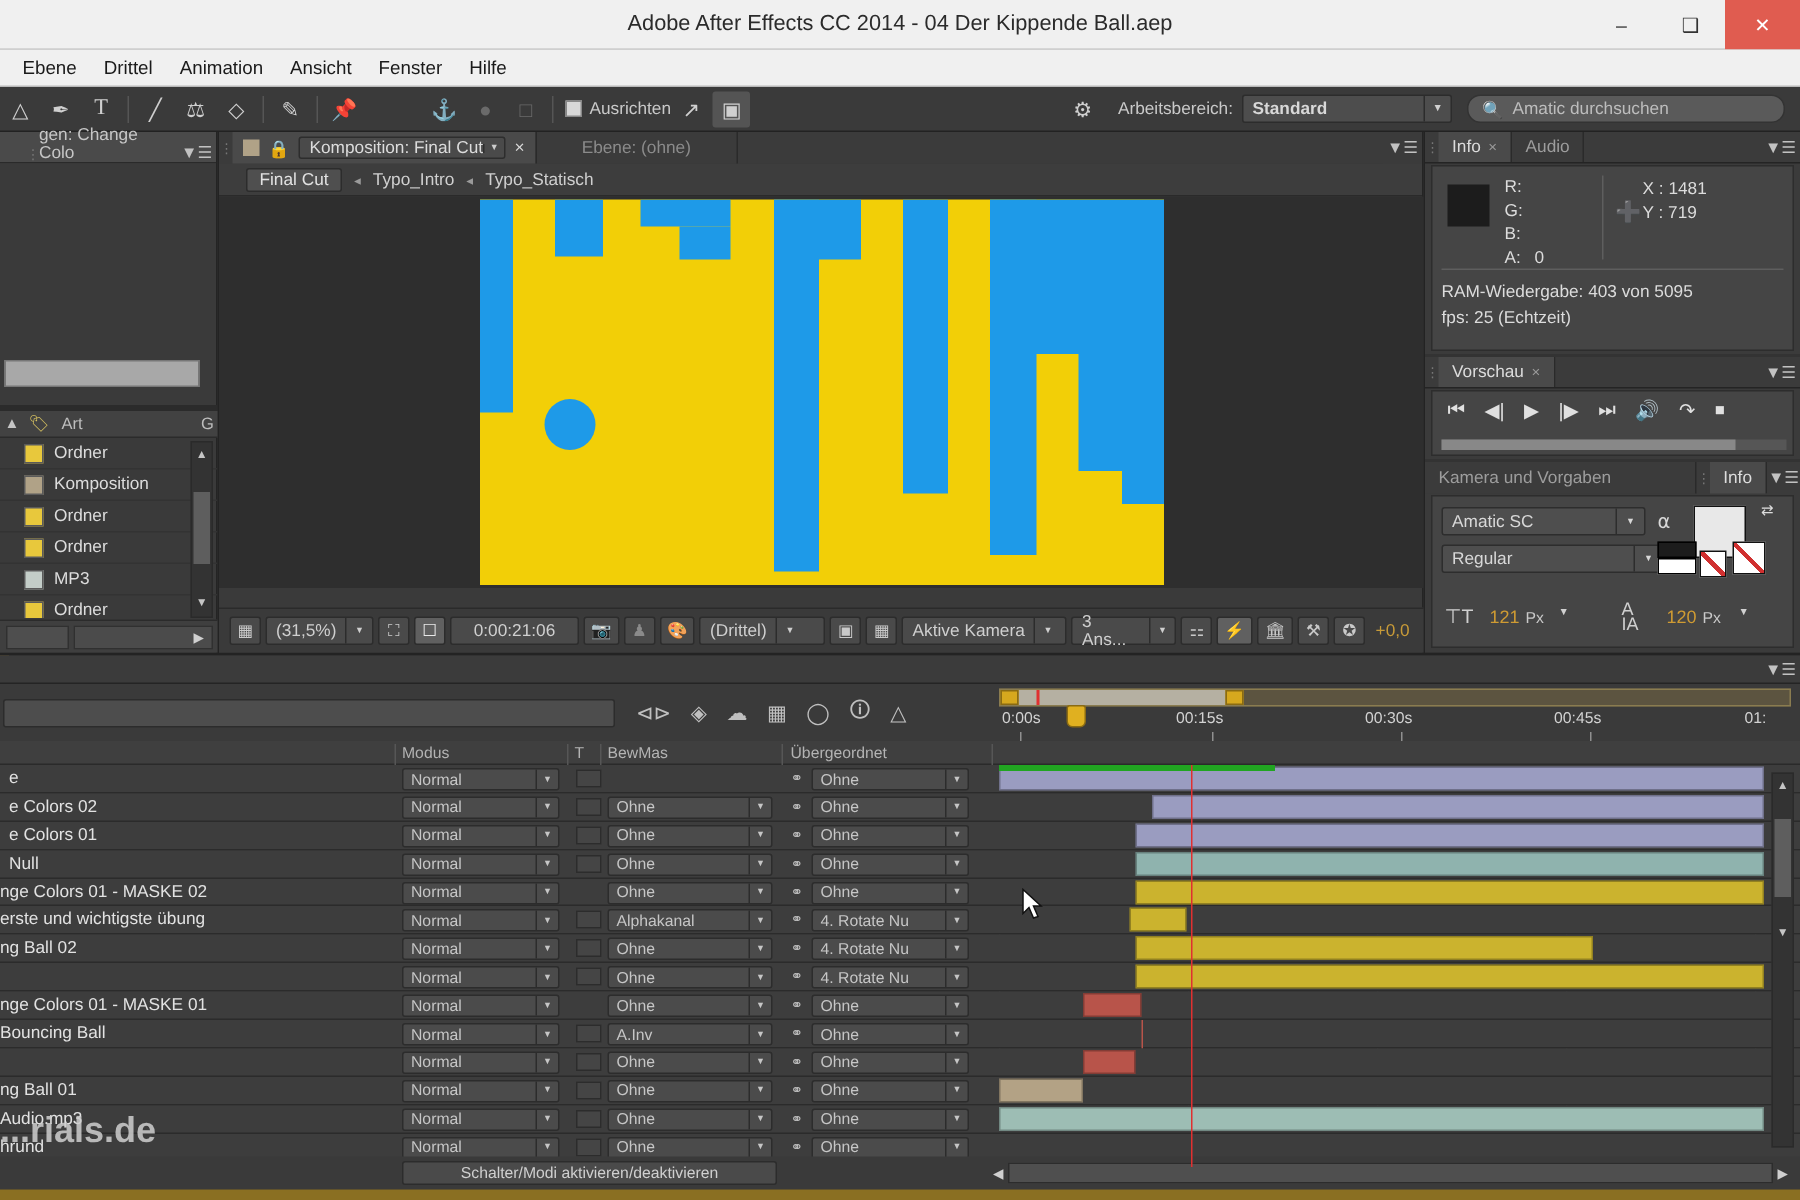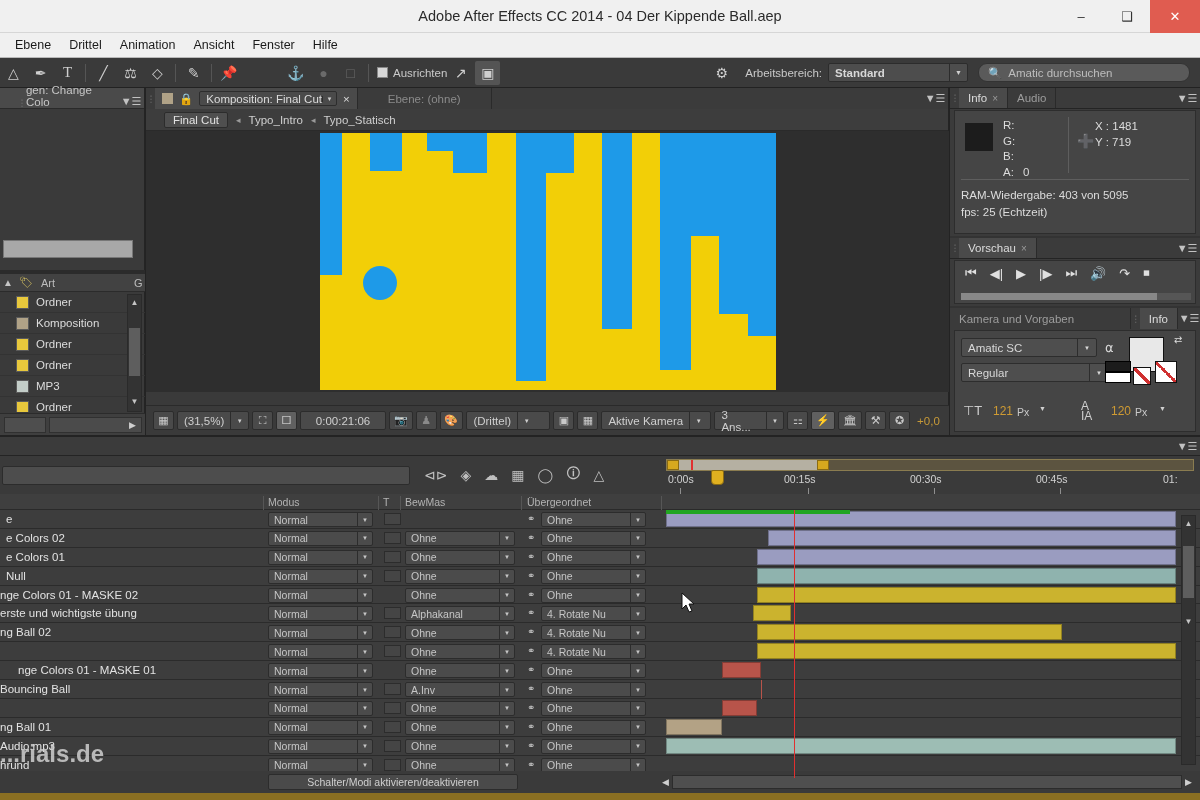--- a/index.html
+++ b/index.html
@@ -828,21 +828,21 @@
           </span>
         <span class="pwhip">⚭</span>
         <span class="dd" style="left:541px;width:105px">
           <span>4. Rotate Nu</span>
           <span class="arrow">▼</span>
           </span>
         <span class="clip" style="left:757px;width:419px;background:#cbb32e"></span>
       </div>
 
       <div class="tl-row">
-        <span class="lname" style="padding-left:18px">nge Colors 01 - MASKE 01</span>
+        <span class="lname" style="padding-left:0px">nge Colors 01 - MASKE 01</span>
         <span class="dd" style="left:268px;width:105px">
           <span>Normal</span>
           <span class="arrow">▼</span>
           </span>
         <span class="dd" style="left:405px;width:110px">
           <span>Ohne</span>
           <span class="arrow">▼</span>
           </span>
         <span class="pwhip">⚭</span>
         <span class="dd" style="left:541px;width:105px">

